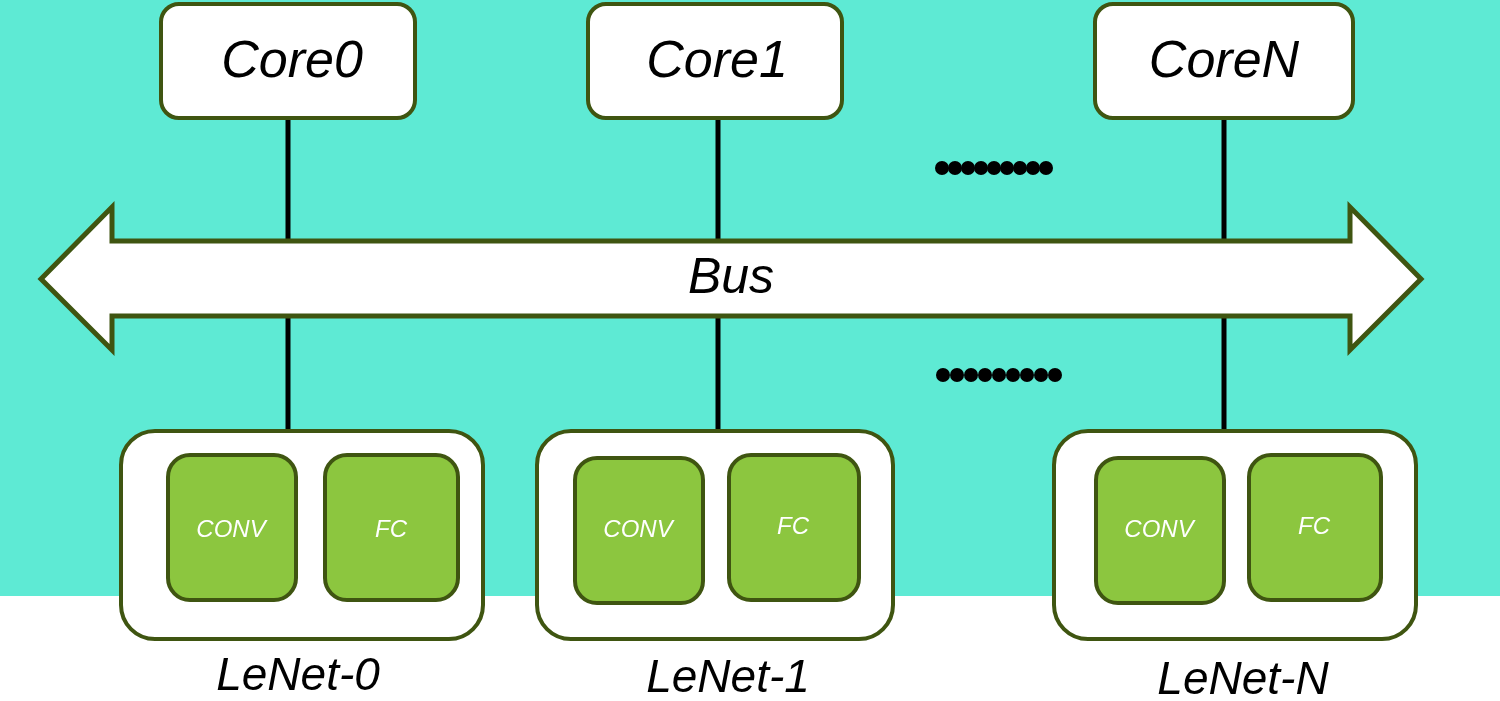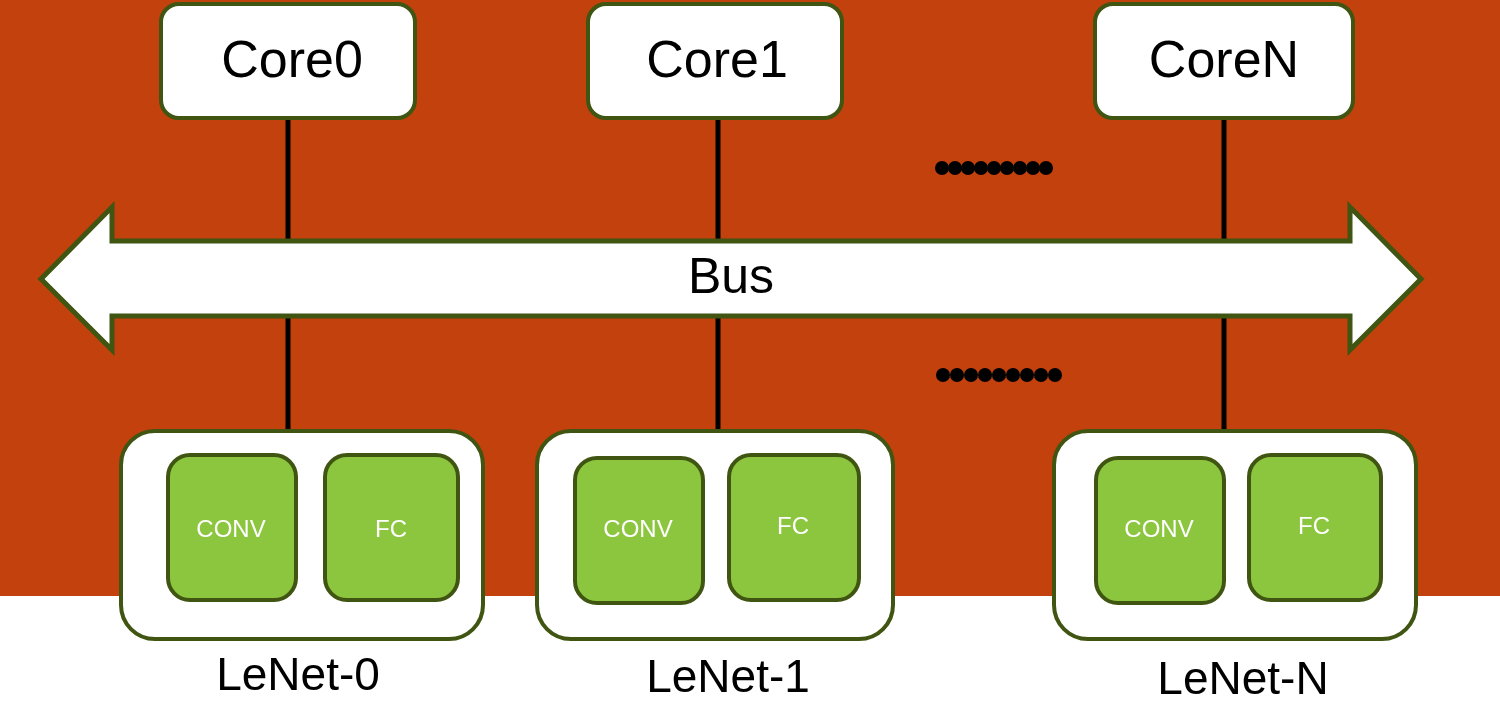--- a/index.html
+++ b/index.html
@@ -10,21 +10,22 @@
   body {
     width: 1500px;
     height: 701px;
     font-family: "Liberation Sans", sans-serif;
     overflow: hidden;
   }
   #diagram-root {
     position: relative;
     width: 1500px;
     height: 596px;
-    background: #c2410c;
+    background: #5eead4;
+    font-style: italic;
   }
   svg.diagram {
     display: block;
     width: 1500px;
     height: 701px;
   }
   .box-label {
     font-family: "Liberation Sans", sans-serif;
     font-size: 52px;
     fill: #000000;

